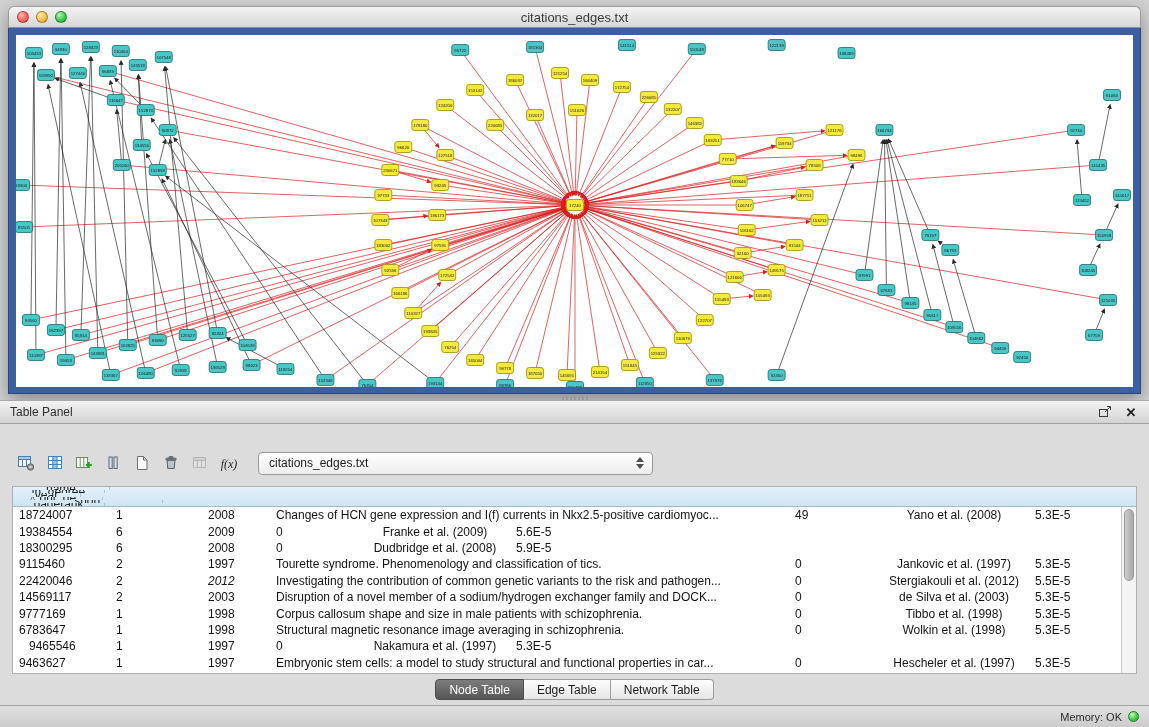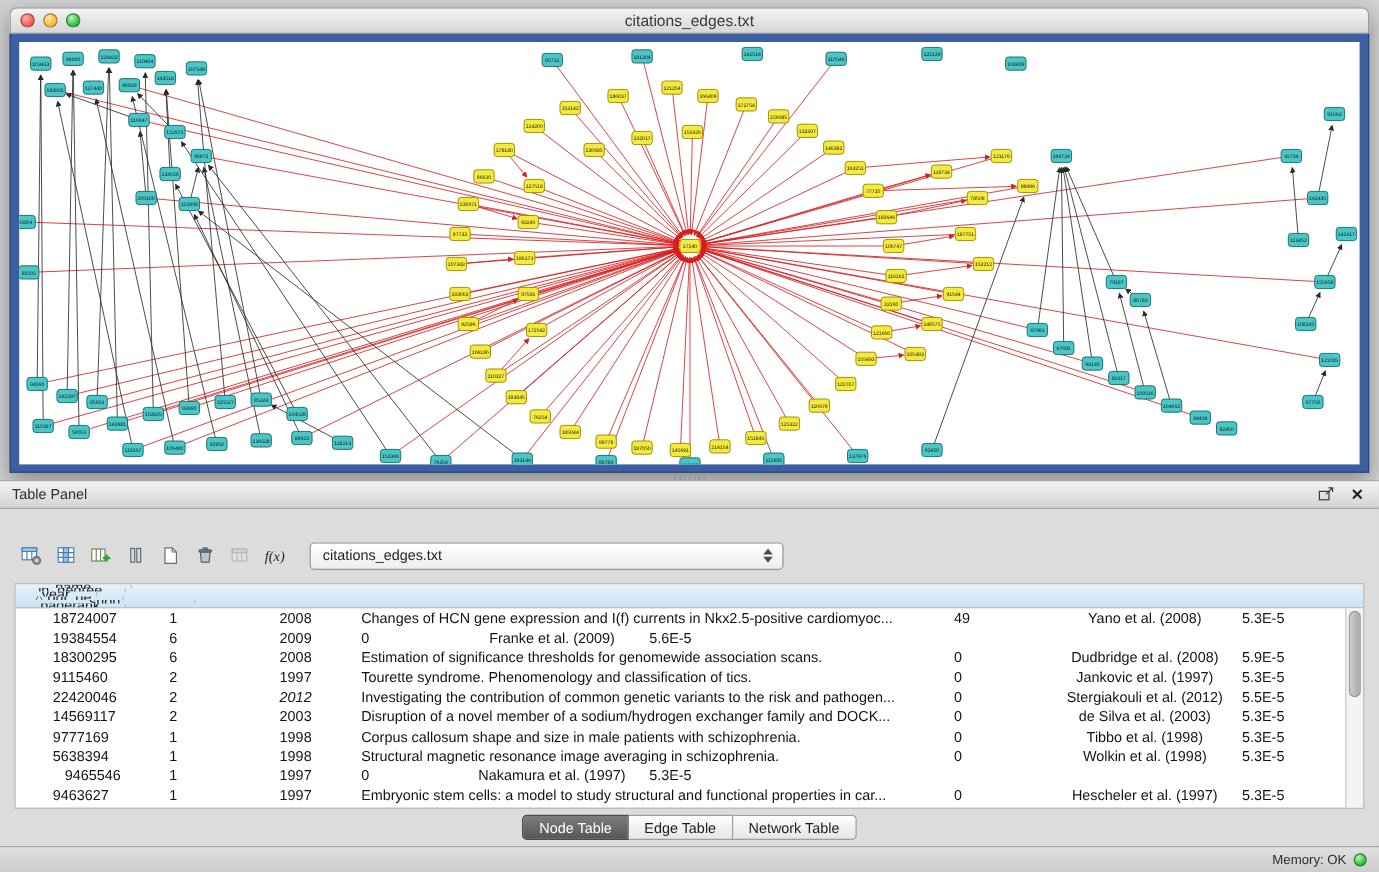--- a/index.html
+++ b/index.html
@@ -41,21 +41,21 @@
     font-size:12px; color:#1d1d1d; box-shadow:0 1px 1px rgba(255,255,255,.8) inset; }
   .combo-arrows { margin-left:auto; display:flex; flex-direction:column; gap:2px; padding:0 4px; }
   .arr-up { width:0; height:0; border-left:4px solid transparent; border-right:4px solid transparent; border-bottom:5px solid #4f4f4f; }
   .arr-dn { width:0; height:0; border-left:4px solid transparent; border-right:4px solid transparent; border-top:5px solid #4f4f4f; }
 
   .table-wrap { margin-top:8px; height:188px; background:#ffffff; border:1px solid #aeaeae; position:relative; overflow:hidden; }
   .thead { display:flex; height:20px; background:linear-gradient(#e3f1fa,#cfe5f2); border-bottom:1px solid #9fbccd; padding-right:15px;flex-direction:column; }
   .th { font-size:12px; color:#1c1c1c; display:flex; align-items:center; justify-content:center;
     border-right:1px solid #a9c6d8; overflow:hidden; white-space:nowrap; }
   .th .sort { font-size:10px; margin-right:3px; color:#333; }
-  .tbody { position:absolute; top:20px; left:0; right:15px; bottom:0; overflow:hidden;margin-left:25px; }
+  .tbody { position:absolute; top:20px; left:0; right:15px; bottom:0; overflow:hidden; }
   .trow { display:flex; height:16.4px; align-items:center; background:#ffffff; }
   .td { font-size:12px; color:#141414; padding-left:6px; overflow:hidden; white-space:nowrap; }
   .td.center { text-align:center; padding-left:0; }
   .vscroll { position:absolute; top:20px; right:0; bottom:0; width:15px; background:#f4f4f4; border-left:1px solid #c9c9c9; }
   .vthumb { position:absolute; top:2px; left:2px; width:10px; height:72px; border-radius:6px;
     background:linear-gradient(90deg,#cdcdcd,#a9a9a9); border:1px solid #9a9a9a; }
 
   .tabs-row { margin-top:5px; display:flex; justify-content:center; }
   .tab { height:21px; padding:0 13px; font-size:12px; display:flex; align-items:center;
     background:linear-gradient(#fdfdfd,#e6e6e6); color:#1d1d1d; border:1px solid #9d9d9d; border-left:none; }
@@ -840,21 +840,20 @@
             <div class="td" style="width: 92px;">6</div>
             <div class="td" style="width: 68px;">2009</div>
             <div class="td" style="width: 90px;">0</div>
             <div class="td center" style="width: 150px;">Franke et al. (2009)</div>
             <div class="td" style="width: 92px;">5.6E-5</div>
           </div>
           <div class="trow">
             <div class="td" style="width: 97px;">18300295</div>
             <div class="td" style="width: 92px;">6</div>
             <div class="td" style="width: 68px;">2008</div>
-            <div class="td" style="flex: 1 1 0%;">Estimation of significance thresholds for genomewide association scans.</div>
             <div class="td" style="width: 90px;">0</div>
             <div class="td center" style="width: 150px;">Dudbridge et al. (2008)</div>
             <div class="td" style="width: 92px;">5.9E-5</div>
           </div>
           <div class="trow">
             <div class="td" style="width: 97px;">9115460</div>
             <div class="td" style="width: 92px;">2</div>
             <div class="td" style="width: 68px;">1997</div>
             <div class="td" style="flex: 1 1 0%;">Tourette syndrome. Phenomenology and classification of tics.</div>
             <div class="td" style="width: 90px;">0</div>
@@ -882,21 +881,21 @@
           <div class="trow">
             <div class="td" style="width: 97px;">9777169</div>
             <div class="td" style="width: 92px;">1</div>
             <div class="td" style="width: 68px;">1998</div>
             <div class="td" style="flex: 1 1 0%;">Corpus callosum shape and size in male patients with schizophrenia.</div>
             <div class="td" style="width: 90px;">0</div>
             <div class="td center" style="width: 150px;">Tibbo et al. (1998)</div>
             <div class="td" style="width: 92px;">5.3E-5</div>
           </div>
           <div class="trow">
-            <div class="td" style="width: 97px;">5638394</div>
+            <div class="td" style="width: 97px;">6783647</div>
             <div class="td" style="width: 92px;">1</div>
             <div class="td" style="width: 68px;">1998</div>
             <div class="td" style="flex: 1 1 0%;">Structural magnetic resonance image averaging in schizophrenia.</div>
             <div class="td" style="width: 90px;">0</div>
             <div class="td center" style="width: 150px;">Wolkin et al. (1998)</div>
             <div class="td" style="width: 92px;">5.3E-5</div>
           </div>
           <div class="trow">
             <div class="td" style="width: 97px; padding-left: 16px;">9465546</div>
             <div class="td" style="width: 92px;">1</div>

